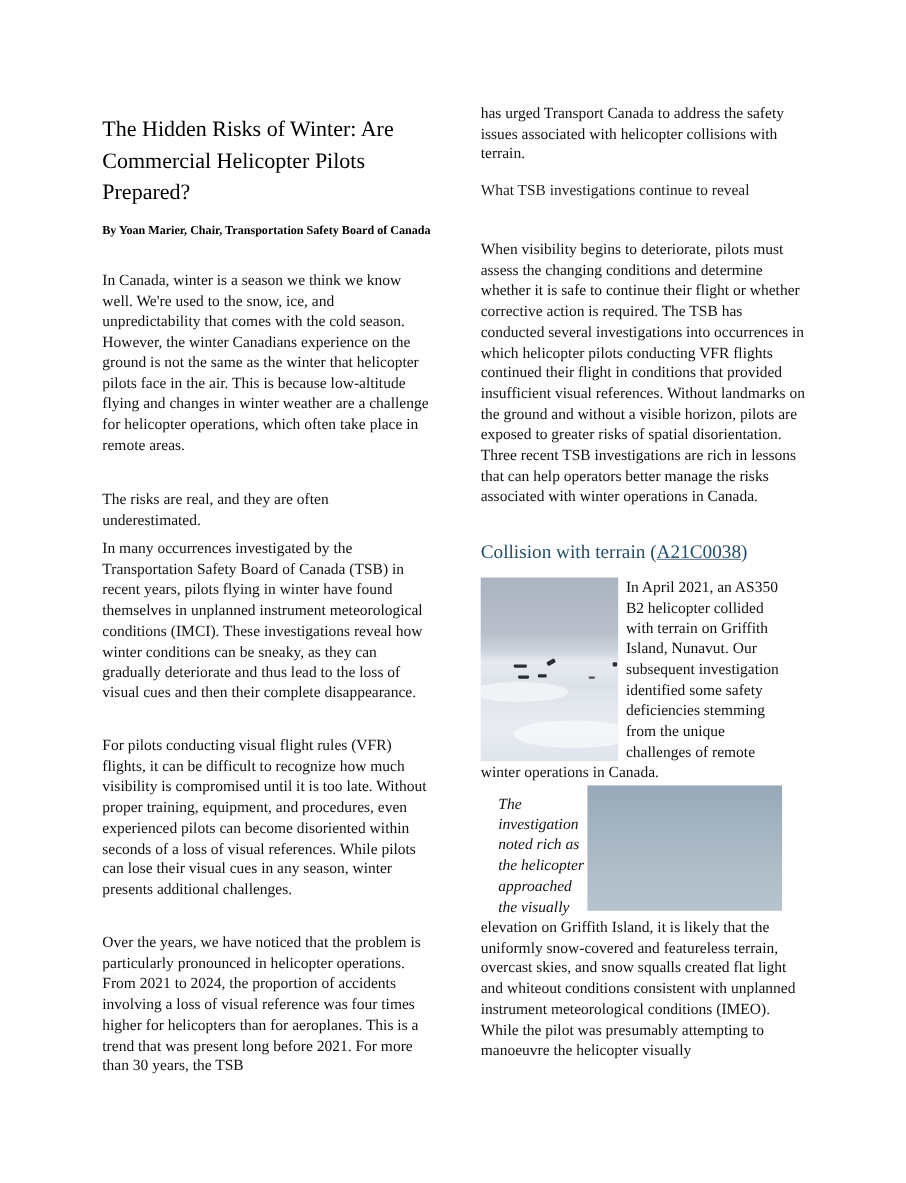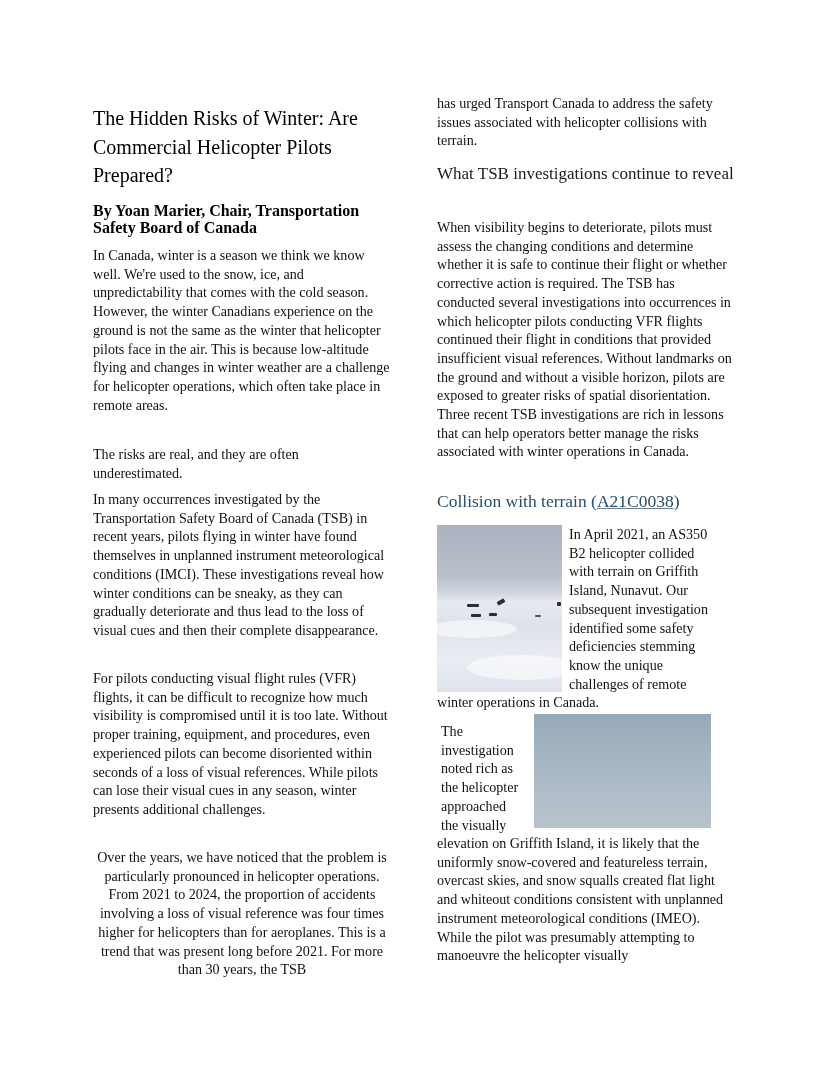--- a/index.html
+++ b/index.html
@@ -11,29 +11,29 @@
     .col { position: absolute; top: 0; }
     .col-left { left: 93px; width: 298px; }
     .col-right { left: 437px; width: 298px; }
     .title {
       position: absolute; top: 104px; left: 0; width: 300px;
       margin: 0; font-weight: normal; font-size: 20px; line-height: 28.5px;
       color: #000;
     }
     .byline {
       position: absolute; top: 202px; left: 0; width: 300px; margin: 0;
-      font-weight: bold; font-size: 16px; line-height: 17px; color: #000;
+      font-weight: bold; font-size: 11px; line-height: 17px; color: #000;
     }
     p.body {
       margin: 0; font-size: 14.1px; line-height: 18.7px; color: #111;
     }
     .abs { position: absolute; left: 0; width: 298px; }
     .h2 {
       position: absolute; left: 0; width: 300px; margin: 0;
-      font-weight: normal; font-size: 17px; line-height: 24px; color: #1b1b1b;
+      font-weight: normal; font-size: 14px; line-height: 24px; color: #1b1b1b;
     }
     .h3 {
       position: absolute; left: 0; width: 300px; margin: 0;
       font-weight: normal; font-size: 17.5px; line-height: 22px; color: #284e6b;
     }
     .h3 a { color: #284e6b; text-decoration-color: #6a7f8f; }
     .photo1 {
       position: absolute; left: 0; top: 525px; width: 125px; height: 167px;
       background: linear-gradient(180deg, #aab3c0 0%, #b9c0cb 30%, #cdd3dc 40%, #e6eaf0 46%, #dde2ea 60%, #e9ecf2 80%, #dfe4ec 100%);
       overflow: hidden;
@@ -50,21 +50,21 @@
 <body>
 
 <div class="col col-left">
   <h1 class="title">The Hidden Risks of Winter: Are Commercial Helicopter Pilots Prepared?</h1>
   <p class="byline">By Yoan Marier, Chair, Transportation Safety Board of Canada</p>
 
   <p class="body abs" style="top:246px;">In Canada, winter is a season we think we know well. We're used to the snow, ice, and unpredictability that comes with the cold season. However, the winter Canadians experience on the ground is not the same as the winter that helicopter pilots face in the air. This is because low-altitude flying and changes in winter weather are a challenge for helicopter operations, which often take place in remote areas.</p>
   <p class="body abs" style="top:445px;">The risks are real, and they are often underestimated.</p>
   <p class="body abs" style="top:490px;">In many occurrences investigated by the Transportation Safety Board of Canada (TSB) in recent years, pilots flying in winter have found themselves in unplanned instrument meteorological conditions (IMCI). These investigations reveal how winter conditions can be sneaky, as they can gradually deteriorate and thus lead to the loss of visual cues and then their complete disappearance.</p>
   <p class="body abs" style="top:669px;">For pilots conducting visual flight rules (VFR) flights, it can be difficult to recognize how much visibility is compromised until it is too late. Without proper training, equipment, and procedures, even experienced pilots can become disoriented within seconds of a loss of visual references. While pilots can lose their visual cues in any season, winter presents additional challenges.</p>
-  <p class="body abs" style="top:848px;text-align:center;">Over the years, we have noticed that the problem is particularly pronounced in helicopter operations. From 2021 to 2024, the proportion of accidents involving a loss of visual reference was four times higher for helicopters than for aeroplanes. This is a trend that was present long before 2021. For more than 30 years, the TSB</p>
+  <p class="body abs" style="top:848px;">Over the years, we have noticed that the problem is particularly pronounced in helicopter operations. From 2021 to 2024, the proportion of accidents involving a loss of visual reference was four times higher for helicopters than for aeroplanes. This is a trend that was present long before 2021. For more than 30 years, the TSB</p>
 </div>
 
 <div class="col col-right">
   <p class="body abs" style="top:94px;">has urged Transport Canada to address the safety issues associated with helicopter collisions with terrain.</p>
 
   <h2 class="h2" style="top:162px;">What TSB investigations continue to reveal</h2>
 
   <p class="body abs" style="top:218px;">When visibility begins to deteriorate, pilots must assess the changing conditions and determine whether it is safe to continue their flight or whether corrective action is required. The TSB has conducted several investigations into occurrences in which helicopter pilots conducting VFR flights continued their flight in conditions that provided insufficient visual references. Without landmarks on the ground and without a visible horizon, pilots are exposed to greater risks of spatial disorientation. Three recent TSB investigations are rich in lessons that can help operators better manage the risks associated with winter operations in Canada.</p>
 
   <h3 class="h3" style="top:490px;">
@@ -83,26 +83,26 @@
   </div>
 
   <div class="wrap-text" style="left:132px;top:525px;width:166px;">
     <p class="body">In April 2021, an AS350</p>
     <p class="body">B2 helicopter collided</p>
     <p class="body">with terrain on Griffith</p>
     <p class="body">Island, Nunavut. Our</p>
     <p class="body">subsequent investigation</p>
     <p class="body">identified some safety</p>
     <p class="body">deficiencies stemming</p>
-    <p class="body">know the unique</p>
+    <p class="body">from the unique</p>
     <p class="body">challenges of remote</p>
   </div>
   <p class="body abs" style="top:693px;">winter operations in Canada.</p>
 
-  <div class="wrap-text" style="left:4px;top:722px;width:95px;">
+  <div class="wrap-text" style="left:16px;top:722px;width:95px;font-style:italic;">
     <p class="body">The</p>
     <p class="body">investigation</p>
     <p class="body">noted rich as</p>
     <p class="body">the helicopter</p>
     <p class="body">approached</p>
     <p class="body">the visually</p>
   </div>
 
   <div class="photo2" role="img" aria-label="Flat light whiteout conditions over featureless snow-covered terrain"></div>
 

